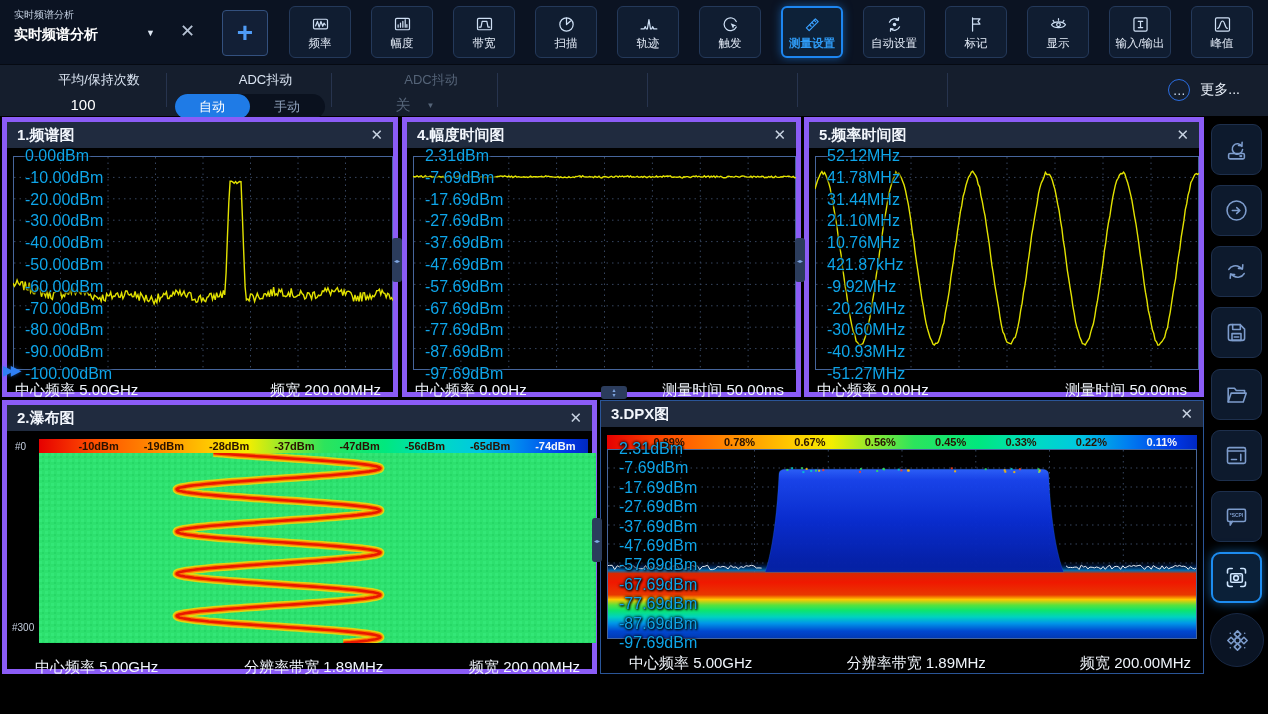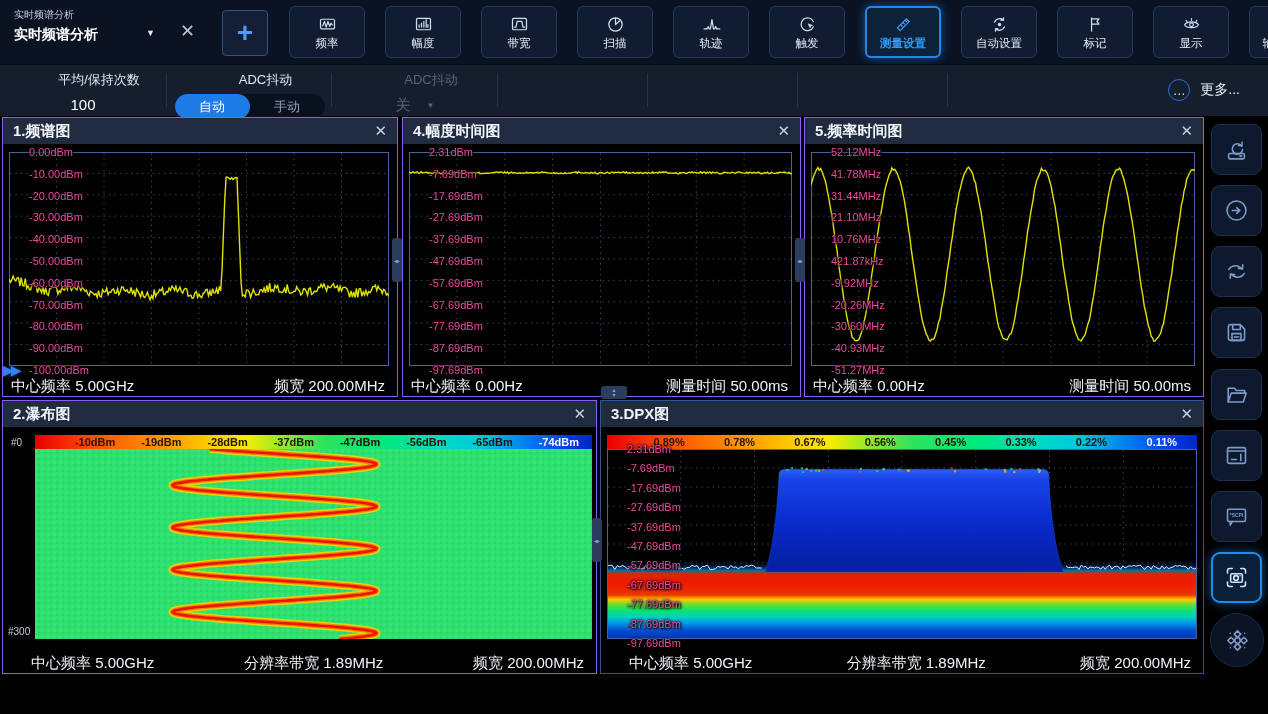--- a/index.html
+++ b/index.html
@@ -6,50 +6,50 @@
   .app{position:relative;width:1268px;height:714px;background:#000;overflow:hidden;}
 
   
   .topbar{position:absolute;left:0;top:0;width:100%;height:64px;background:#0b1322;}
   .tab-small{position:absolute;left:14px;top:8px;font-size:10px;color:#c6d2e4;}
   .tab-main{position:absolute;left:14px;top:26px;font-size:14px;font-weight:bold;color:#fff;}
   .tab-caret{position:absolute;left:146px;top:28px;color:#dfe8f4;font-size:9px;}
   .tab-close{position:absolute;left:180px;top:20px;color:#b6c2d4;font-size:18px;cursor:default;}
   .add-btn{position:absolute;left:222px;top:10px;width:44px;height:44px;background:#121f36;border:1px solid #33507e;border-radius:4px;color:#4f9cf7;font-size:28px;font-weight:bold;display:flex;align-items:center;justify-content:center;}
   .tbrow{position:absolute;left:289px;top:6px;display:flex;gap:20px;}
-  .tbbtn{width:76px;height:52px;background:#101d31;border:1px solid #24395a;border-radius:6px;display:flex;flex-direction:column;align-items:center;justify-content:center;gap:1px;color:#cfe0f5;box-sizing:border-box;}
+  .tbbtn{width:62px;height:52px;background:#101d31;border:1px solid #24395a;border-radius:6px;display:flex;flex-direction:column;align-items:center;justify-content:center;gap:1px;color:#cfe0f5;box-sizing:border-box;}
   .tbbtn svg{width:21px;height:21px;stroke:currentColor;fill:none;stroke-width:1.4;stroke-linecap:round;stroke-linejoin:round;flex:none;}
   .tbbtn .tlabel{font-size:11.5px;color:#e4ecf8;white-space:nowrap;}
   .tbbtn.sel{border:2px solid #1d86f0;box-shadow:0 0 10px rgba(29,134,240,.55);background:#0d2138;color:#3aa0ff;}
   .tbbtn.sel .tlabel{color:#2f9bf5;font-weight:bold;}
 
   
   .setrow{position:absolute;left:0;top:64px;width:100%;height:51px;background:#151e2d;border-top:1px solid #060a12;}
   .scell{position:absolute;top:0;height:100%;}
   .slabel{font-size:13px;color:#dbe5f3;text-align:center;margin-top:6px;padding-left:32px;}
   .svalue{font-size:15px;color:#fff;text-align:center;margin-top:7px;}
   .ssep{position:absolute;top:8px;width:1px;height:34px;background:#27344e;}
   .toggle{width:150px;height:25px;margin:5px auto 0;background:#0a111e;border-radius:13px;display:flex;}
   .topt{flex:1;text-align:center;line-height:25px;font-size:13px;color:#8fa2bc;border-radius:13px;}
   .topt.sel{background:#1f7be6;color:#ffffff;}
   .scell.disabled .slabel,.scell.disabled .svalue{color:#556478;}
   .dd-caret{font-size:8px;margin-left:16px;vertical-align:2px;}
   .more{position:absolute;right:28px;top:14px;display:flex;align-items:center;gap:10px;color:#e8eff8;font-size:14px;}
   .more-circ{width:22px;height:22px;border:1px solid #2b6de0;border-radius:50%;color:#cfe0f5;display:flex;align-items:center;justify-content:center;font-size:13px;box-sizing:border-box;}
 
   
-  .panel{position:absolute;background:#000;display:flex;flex-direction:column;border:1px solid #8b5cf6;box-sizing:border-box;}
+  .panel{position:absolute;background:#000;display:flex;flex-direction:column;border:5px solid #8b5cf6;box-sizing:border-box;}
   .panel.dpxb{border:1px solid #2a5598;}
   .phead{height:26px;background:#202b3f;display:flex;align-items:center;padding:0 10px;flex:none;}
   .ptitle{font-size:15px;font-weight:bold;color:#f2f6fc;}
   .pclose{margin-left:auto;color:#c8d3e2;font-size:15px;}
   .plotwrap{flex:1;position:relative;margin:8px 8px 2px 6px;}
   .pfoot{height:28px;flex:none;display:flex;align-items:center;justify-content:space-between;padding:0 12px 0 8px;font-size:15px;color:#f0f5fb;}
   .pfoot.wf3{padding-left:28px;}
-  .ylab{position:absolute;left:20px;transform:translateY(-50%);font-size:11px;color:#ec4899;text-shadow:0 0 3px #000,0 0 3px #000,1px 1px 2px #000;white-space:nowrap;pointer-events:none;}
+  .ylab{position:absolute;left:12px;transform:translateY(-50%);font-size:16px;color:#0ea5e9;text-shadow:0 0 3px #000,0 0 3px #000,1px 1px 2px #000;white-space:nowrap;pointer-events:none;}
   .gl{stroke:#36455f;stroke-width:1;stroke-dasharray:1.5 4;}
   .gb{fill:none;stroke:#46659b;stroke-width:1;}
   .scalebar{height:14px;flex:none;display:flex;background:linear-gradient(to right,#e60000 0%,#ff4e00 10%,#ff9000 22%,#ffc800 31%,#f4ee00 38%,#8ce830 45%,#2ce45c 52%,#00e87e 63%,#00dcc0 72%,#00c8e0 80%,#0080f0 88%,#0038e8 96%,#0028c0 100%);padding-left:27px;}
   .scalebar.wf{margin:8px 4px 0 32px;}
   .scalebar.dpx{margin:8px 6px 0 6px;}
   .scalebar span{flex:1;text-align:center;font-size:11px;line-height:14px;color:#2a1200;font-weight:bold;}
   .scalebar span:last-child{color:#f4f6f8;}
   .wfbody{flex:1;position:relative;margin:0 4px 6px 32px;}
   .dpxwrap{flex:1;position:relative;margin:0 6px 6px 6px;}
   .rowlab{position:absolute;font-size:10px;color:#c4cede;}

